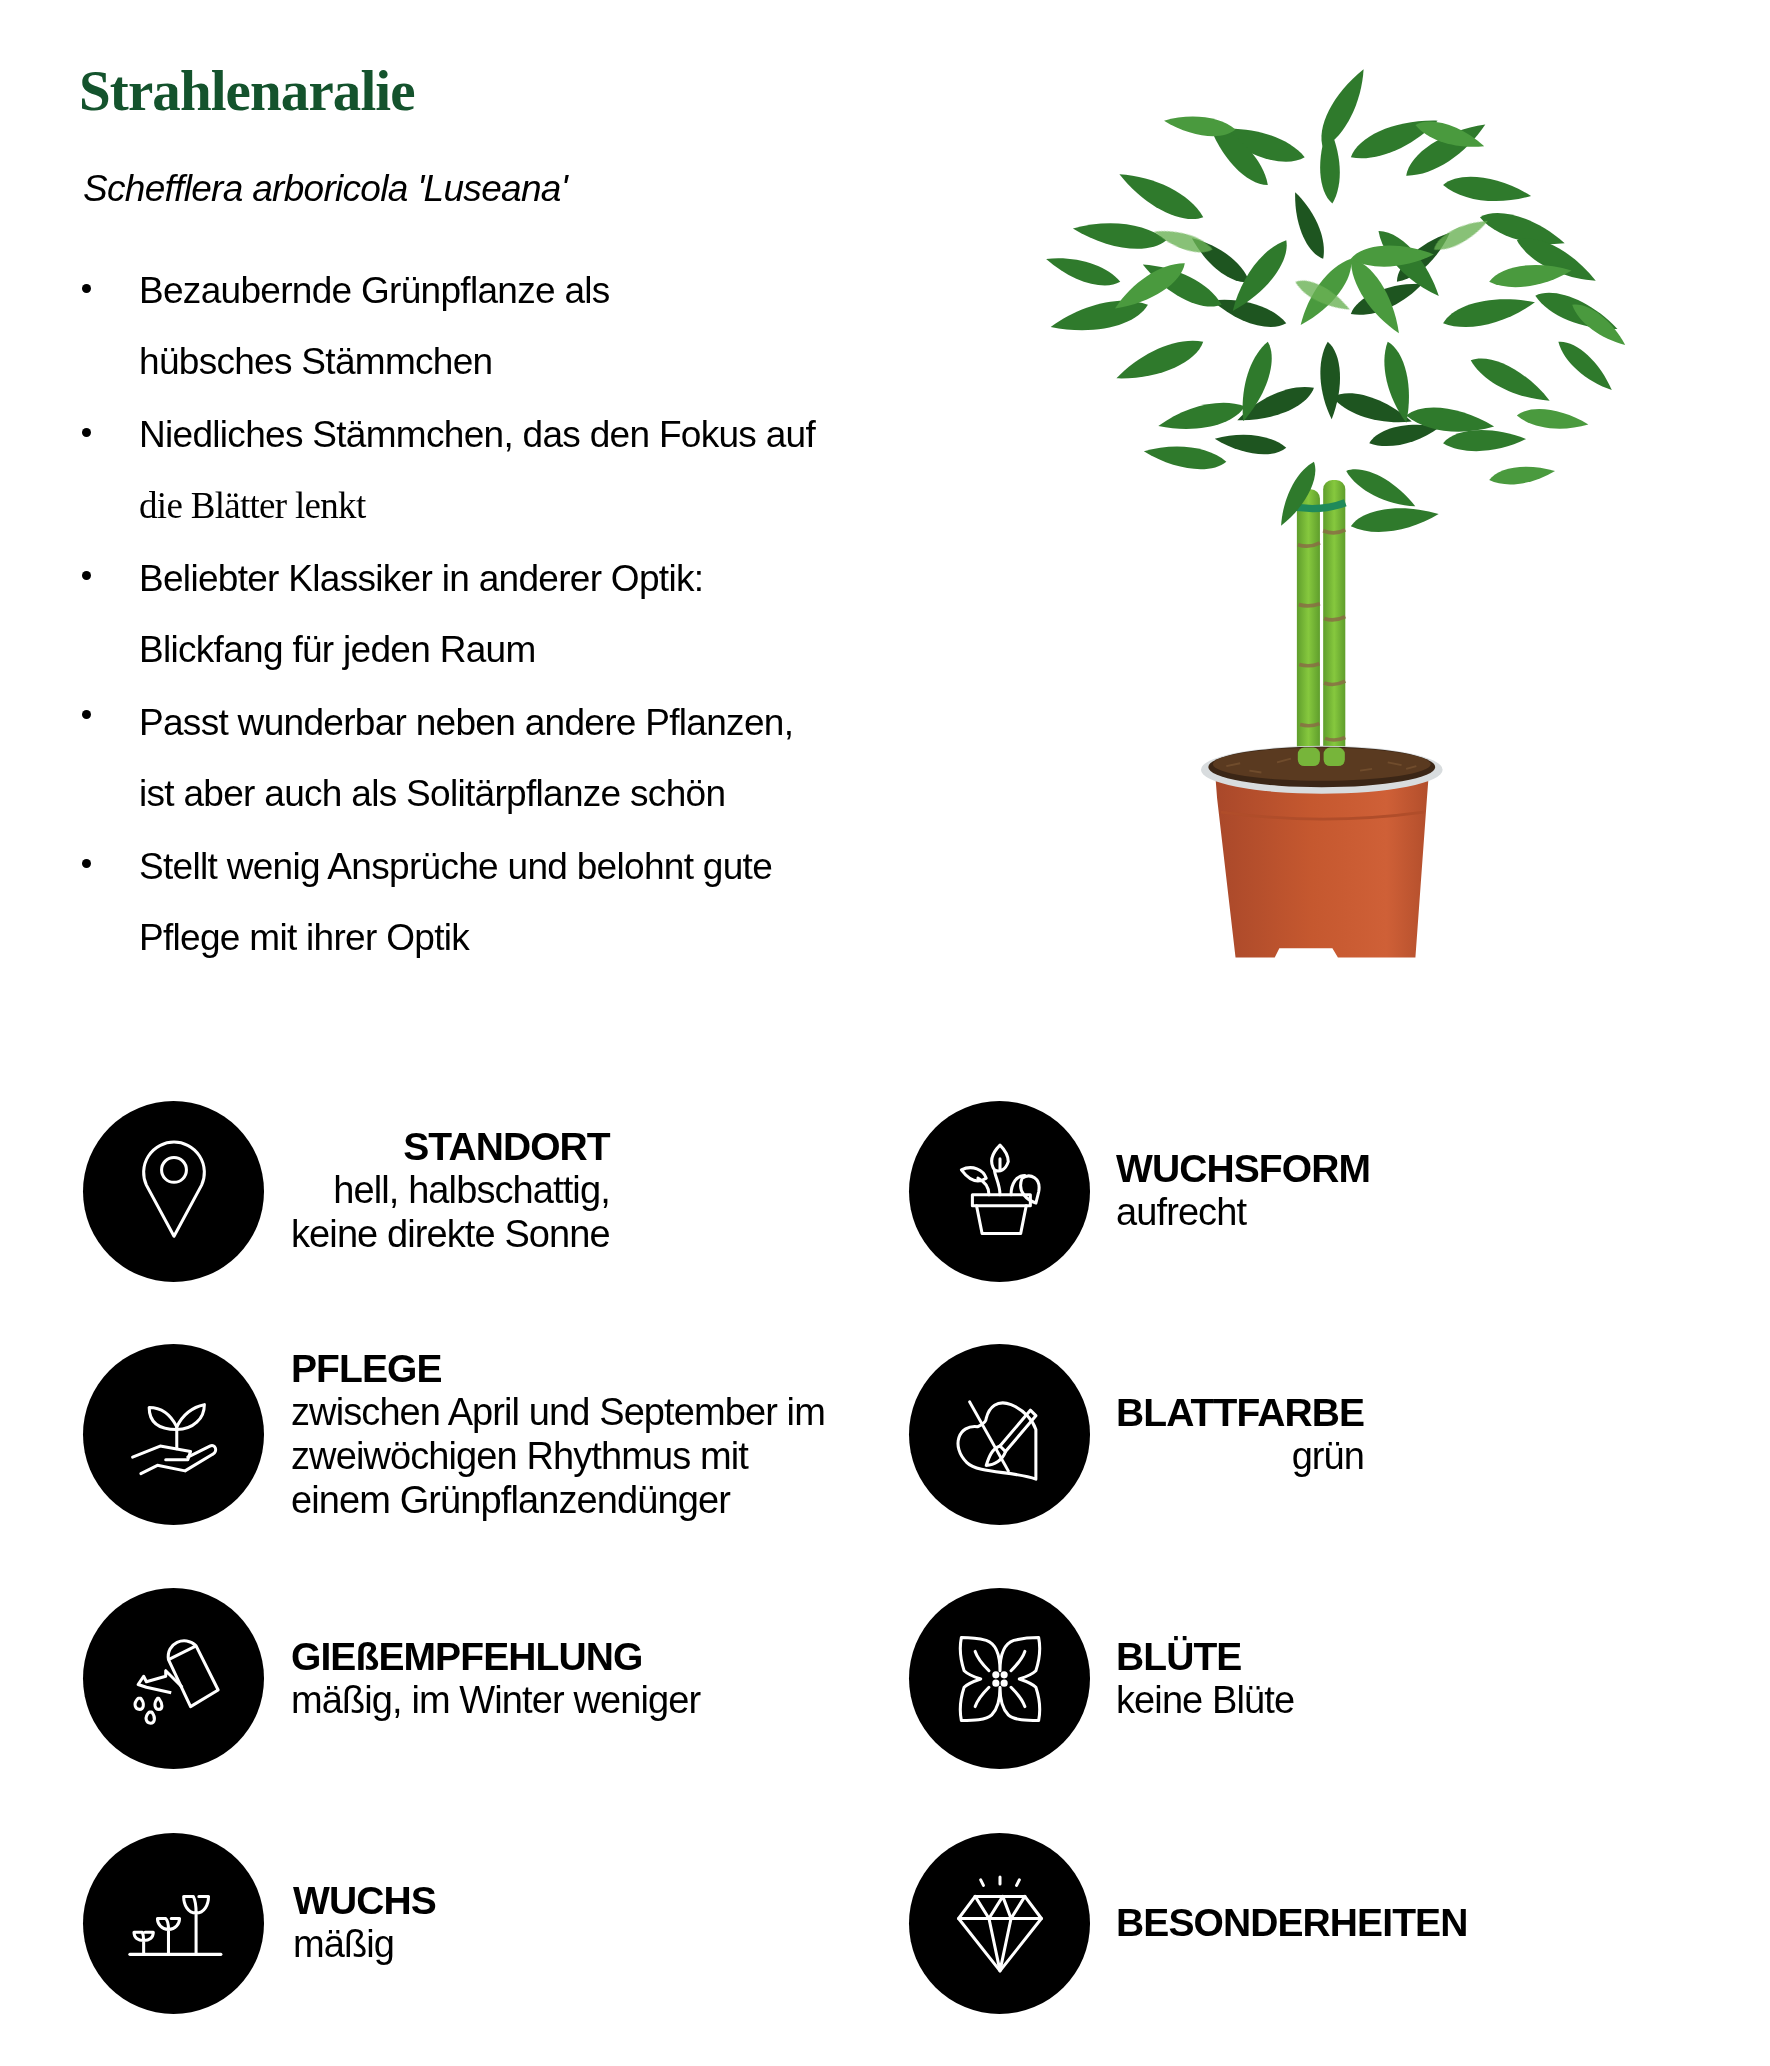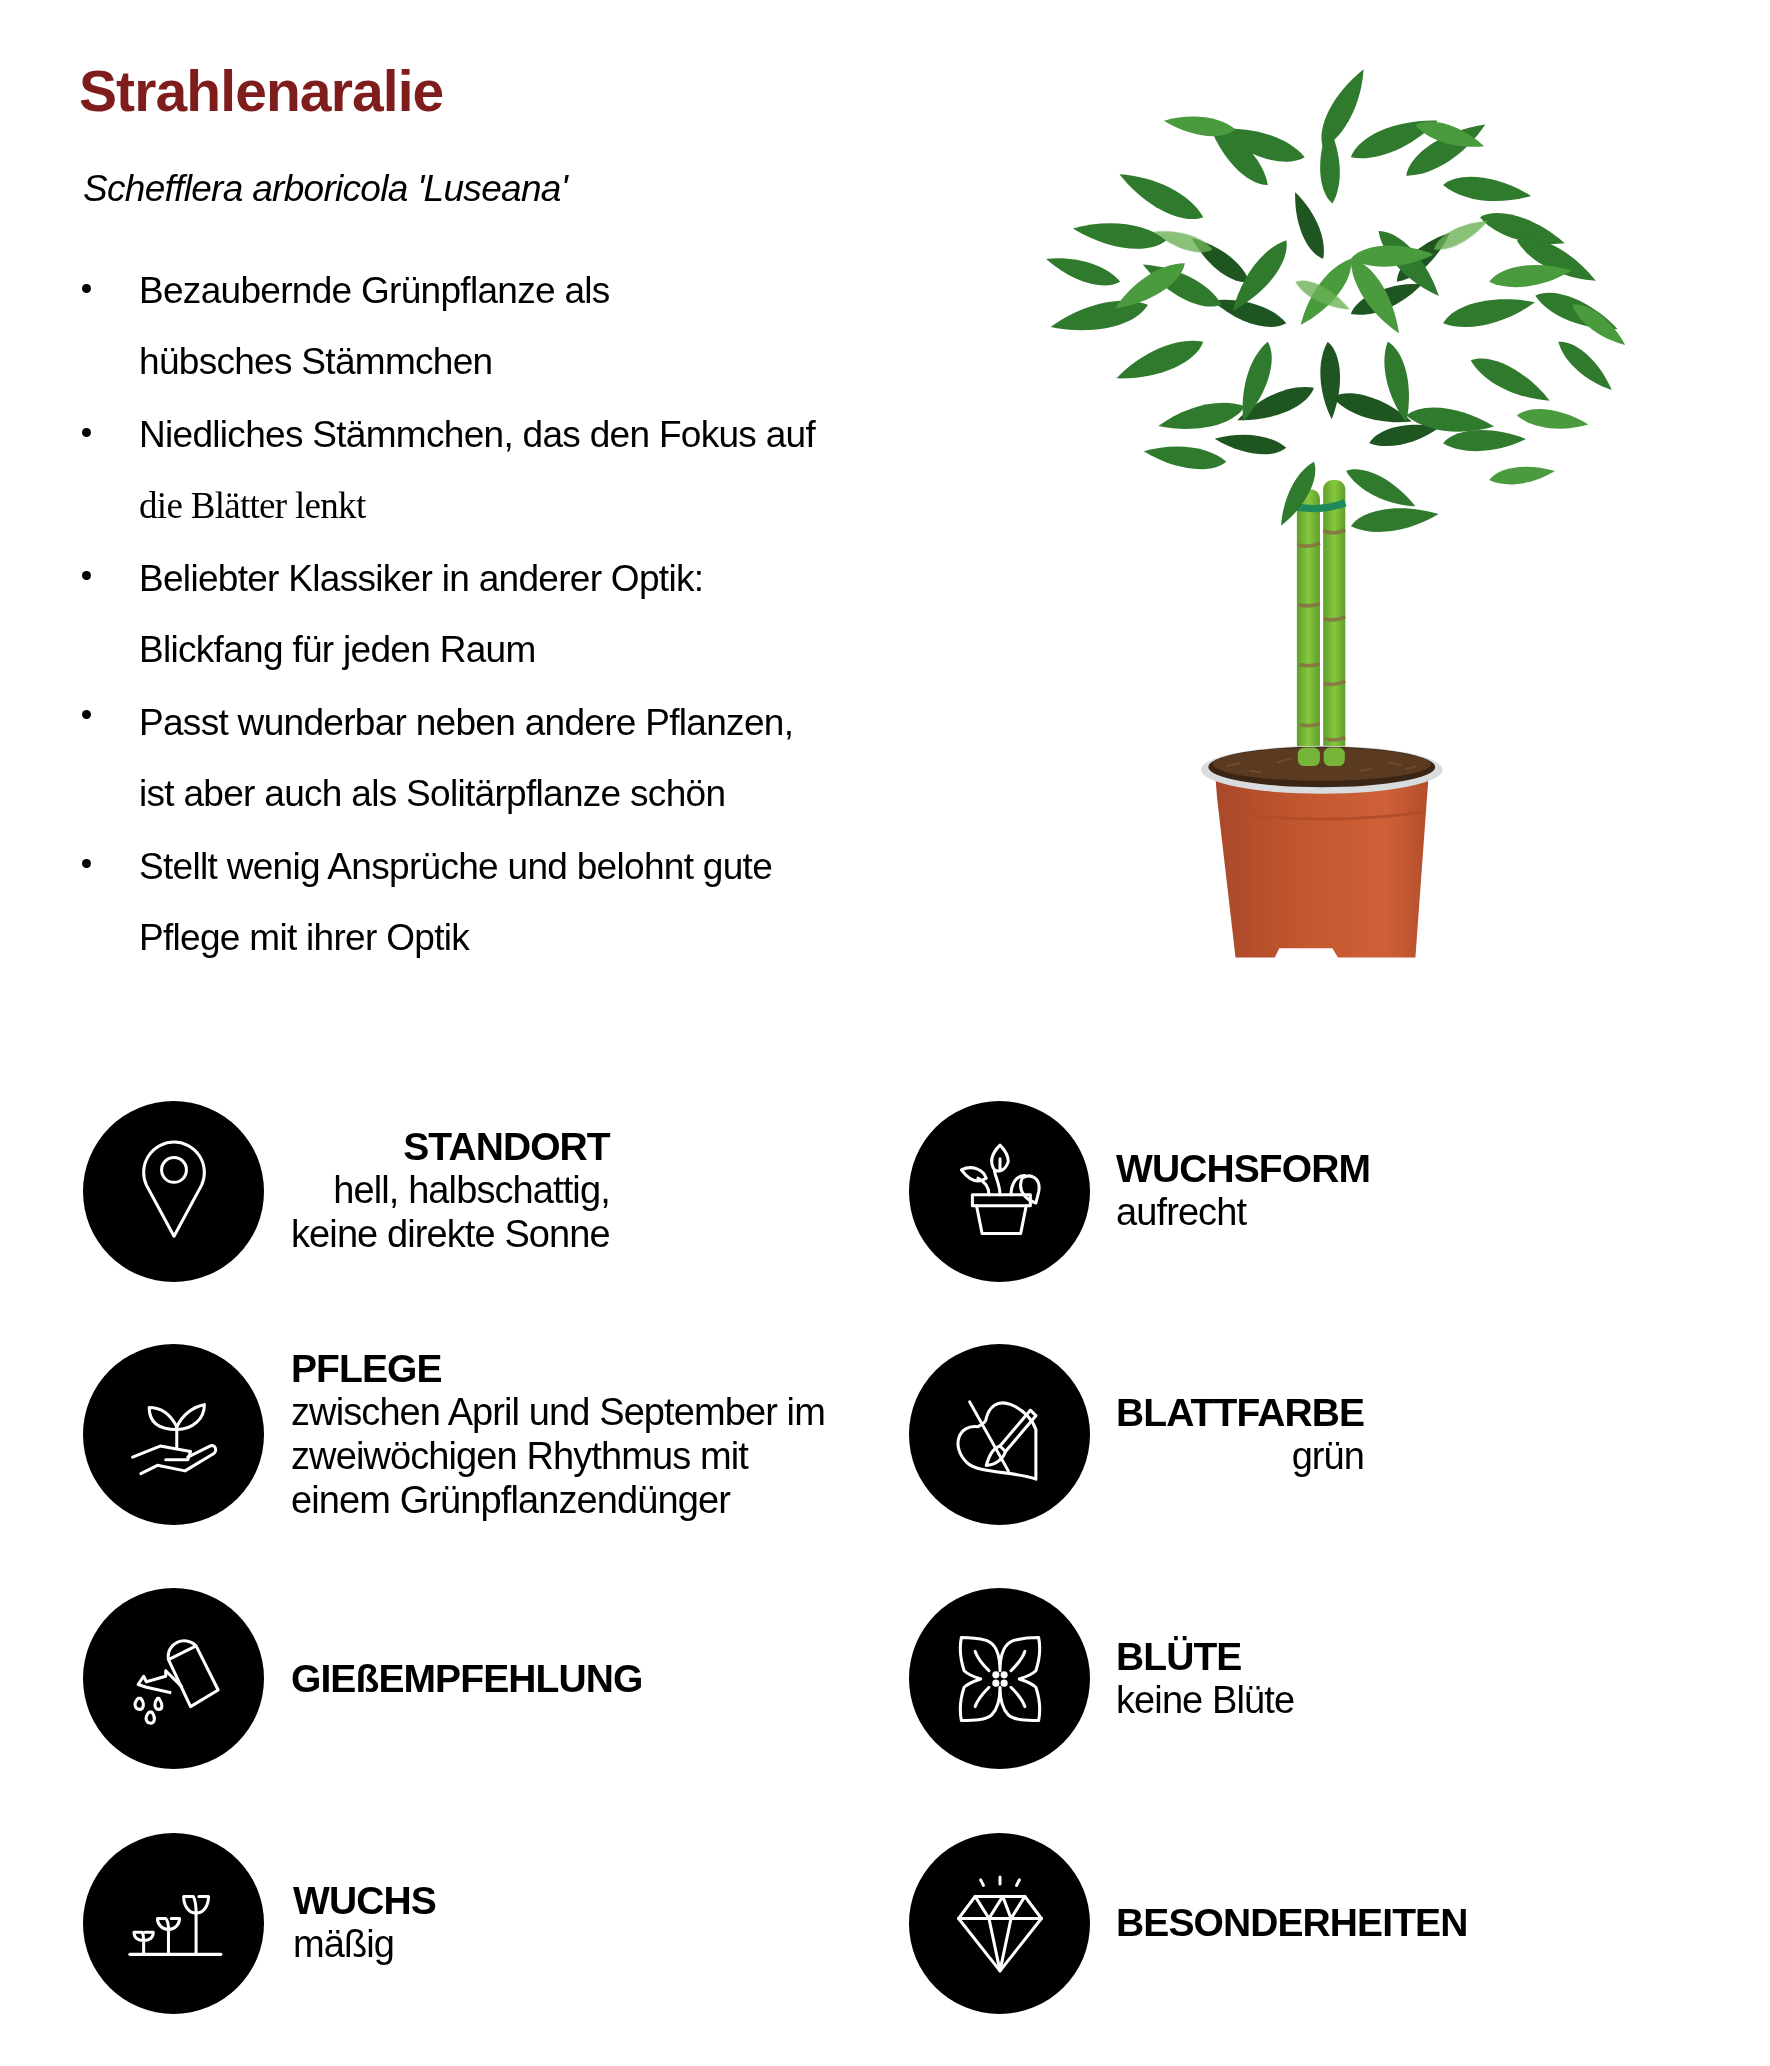--- a/index.html
+++ b/index.html
@@ -24,21 +24,21 @@
   .info-icon svg { width:138px; height:138px; }
   .info-text { position:absolute; display:flex; flex-direction:column; justify-content:center;
                height:184px; }
   .info-heading { font-size:39px; font-weight:bold; line-height:1.08; letter-spacing:-0.9px;
                   white-space:nowrap; font-stretch:condensed; }
   .info-value { font-size:38px; line-height:1.16; letter-spacing:-0.9px; white-space:pre-line; }
 </style>
 </head>
 <body>
 
-<div class="abs title" style="color:#7f1d1d;">Strahlenaralie</div>
+<div class="abs title" style="color:#14532d;font-family:Liberation Serif, serif;">Strahlenaralie</div>
 <div class="abs subtitle">Schefflera arboricola 'Luseana'</div>
 
 <div class="abs bullets">
   <div>
     <span class="bullet-dot" style="left:82px; top:284px;"></span>
     <span class="bullet-line" style="top:272px;">Bezaubernde Grünpflanze als</span>
     <span class="bullet-line" style="top:343px;">hübsches Stämmchen</span>
   </div>
   <div>
     <span class="bullet-dot" style="left:82px; top:428px;"></span>
@@ -220,20 +220,21 @@
         <path d="M46 36 C44 24 58 18 66 26 L82 58 L62 70 Z"></path>
         <path d="M46 36 L66 26"></path>
         <path d="M56 56 L44 44 L44 48 L30 52 L28 48 L24 54 L30 56 L48 60"></path>
         <path d="M24 64 c-4 4 -2 8 1 8 c3 0 4 -4 1 -8 z"></path>
         <path d="M32 74 c-4 4 -2 8 1 8 c3 0 4 -4 1 -8 z"></path>
         <path d="M38 64 c-3 4 -2 8 1 8 c3 0 3 -4 0 -8 z"></path>
       </svg>
     </div>
     <div class="info-text" style="left:291px; top:1587px;">
       <div class="info-heading">GIEßEMPFEHLUNG</div>
+      <div class="info-value">mäßig, im Winter weniger</div>
     </div>
   </div>
 
   <div>
     <div class="info-icon" style="left:83px; top:1833px;">
       <svg viewBox="0 0 100 100" fill="none" stroke="#fff" stroke-width="2.2" stroke-linecap="round" stroke-linejoin="round">
         <path d="M18 72 H84"></path>
         <path d="M28 72 V62 M28 62 C24 62 21 60 21 56 L27 56 C28 58 28 60 28 62 M28 62 C32 62 35 60 35 56 L29 56"></path>
         <path d="M46 72 V54 M46 54 C41 54 38 50 38 46 L44 46 C46 48 46 52 46 54 M46 54 C51 54 54 50 54 46 L48 46"></path>
         <path d="M66 72 V42 M66 42 C60 42 57 36 57 30 L64 30 C66 34 66 38 66 42 M66 42 C72 42 75 36 75 30 L68 30"></path>

